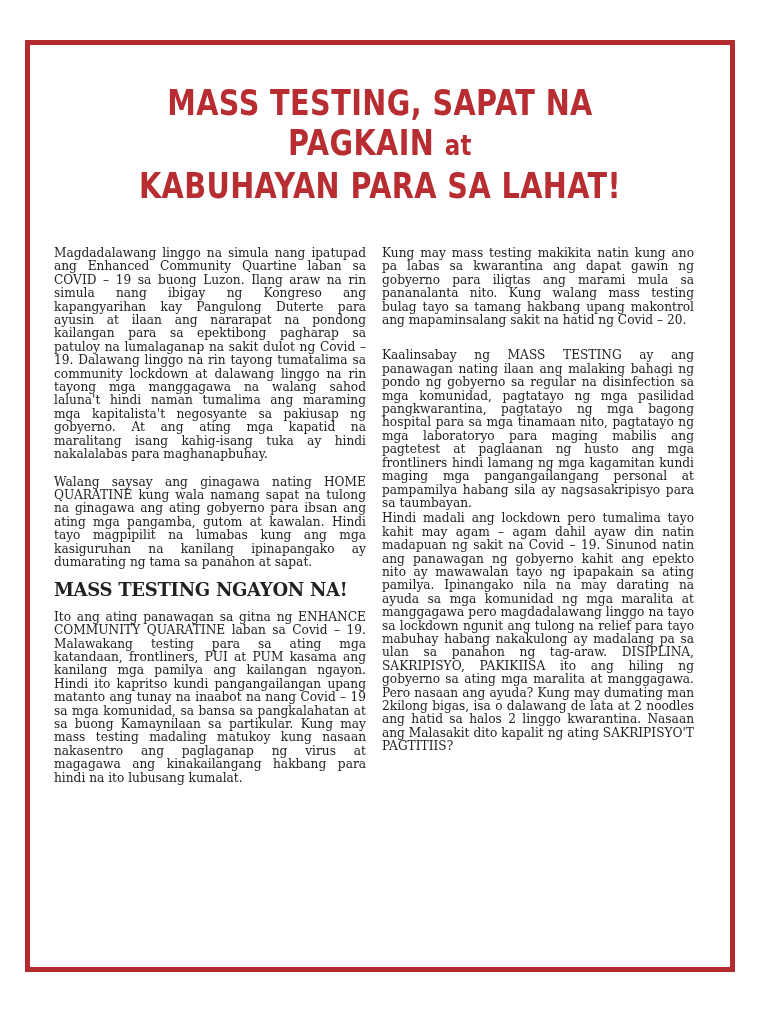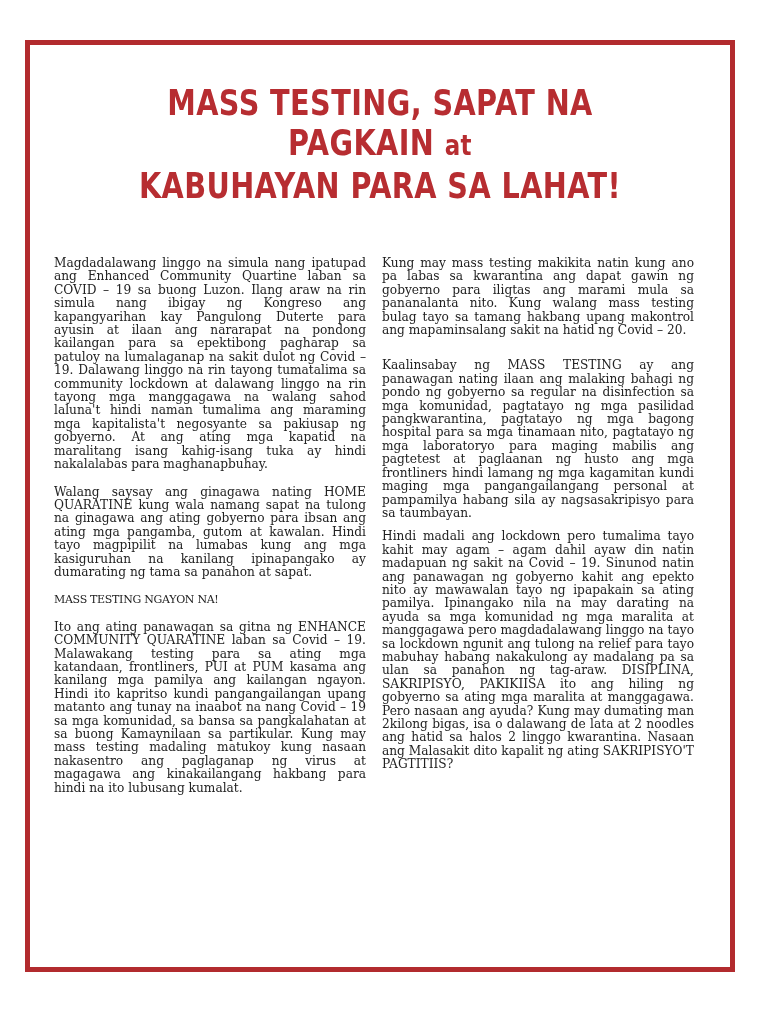--- a/index.html
+++ b/index.html
@@ -15,23 +15,23 @@
     transform: scaleX(0.82); transform-origin: center top;
   }
   .title .small { font-size: 28px; }
   .col {
     position: absolute; top: 247px; width: 312px;
     font-family: "DejaVu Serif", serif; font-size: 12.2px; line-height: 13.4px;
     color: #222222; text-align: justify;
   }
   .col.left { left: 54px; }
   .col.right { left: 382px; }
-  .col p { margin: 10px 0 14px 0; }
+  .col p { margin: 0 0 14px 0; }
   .col p.tight { margin-bottom: 2px; }
-  .col h3 { margin: 0 0 14px 0; font-weight: normal; font-size: 11px; line-height: 13.4px; letter-spacing: -0.3px; }
+  .col h3 { margin: 0 0 14px 0; font-weight: bold; font-size: 18px; line-height: 13.4px; letter-spacing: -0.3px; }
 </style>
 </head>
 <body>
 
 <div class="frame"></div>
 
 <div class="title">
   <div>MASS TESTING, SAPAT NA</div>
   <div><span>PAGKAIN </span><span class="small">at</span></div>
   <div>KABUHAYAN PARA SA LAHAT!</div>

